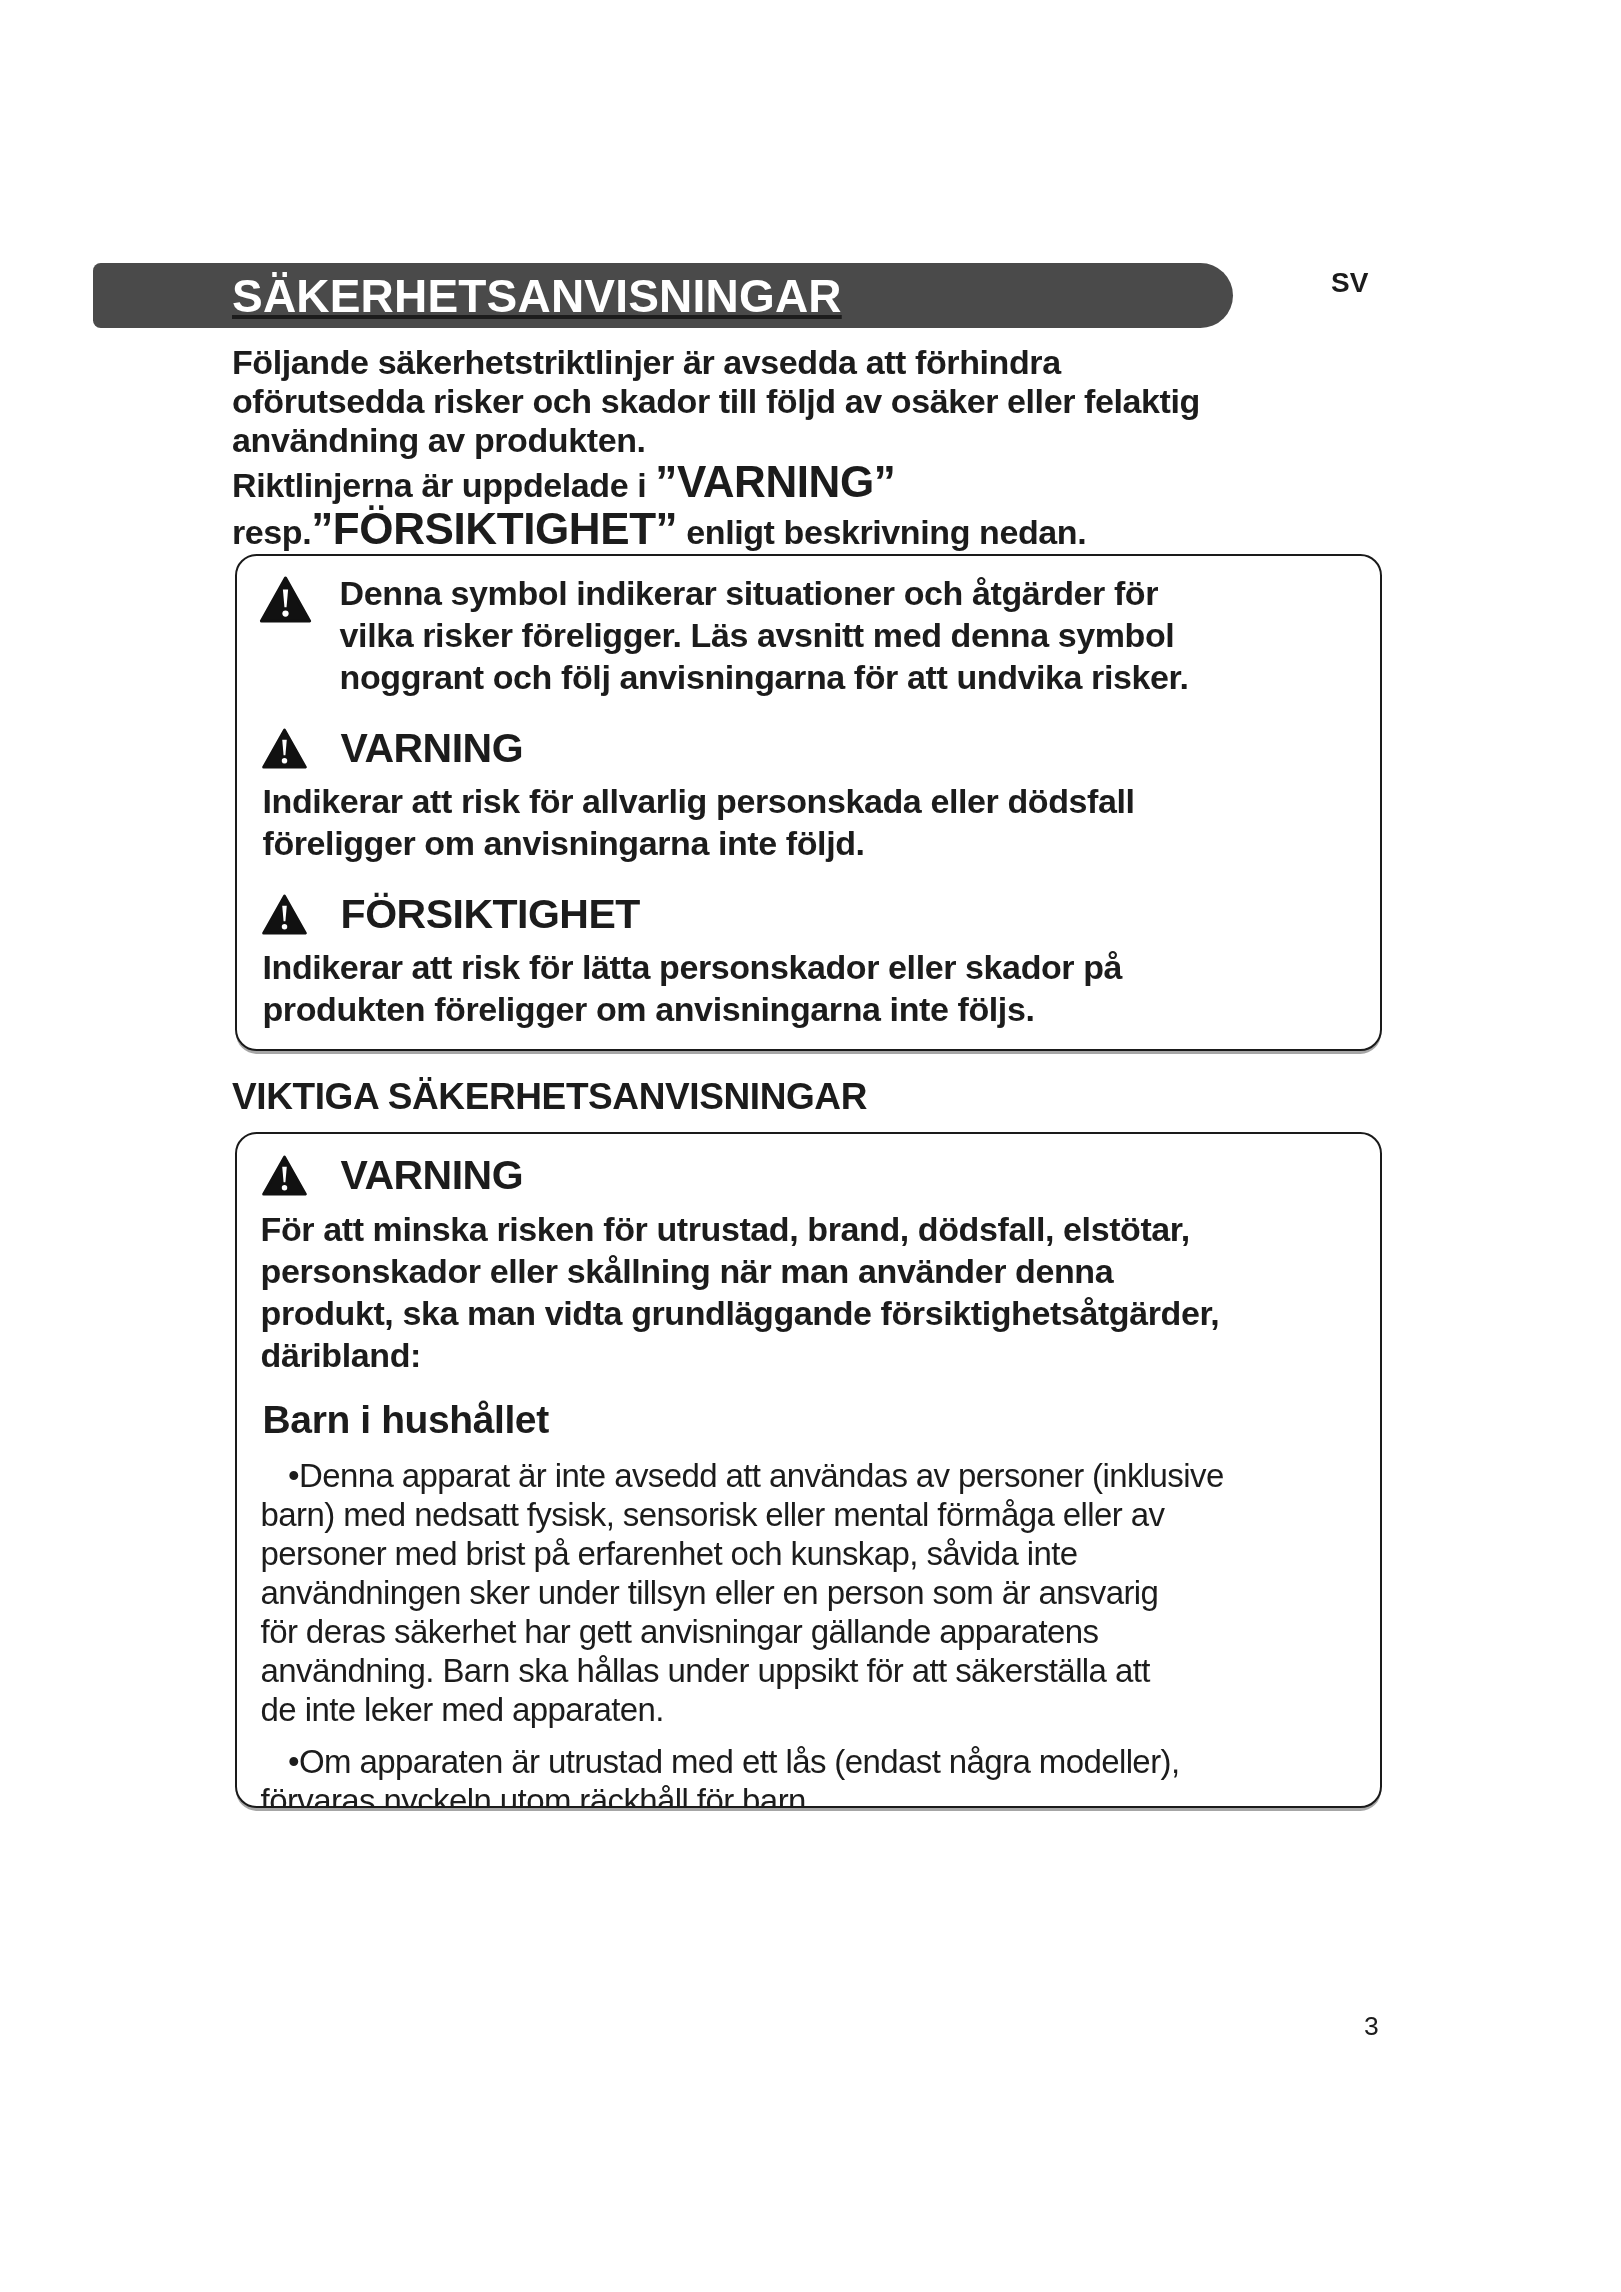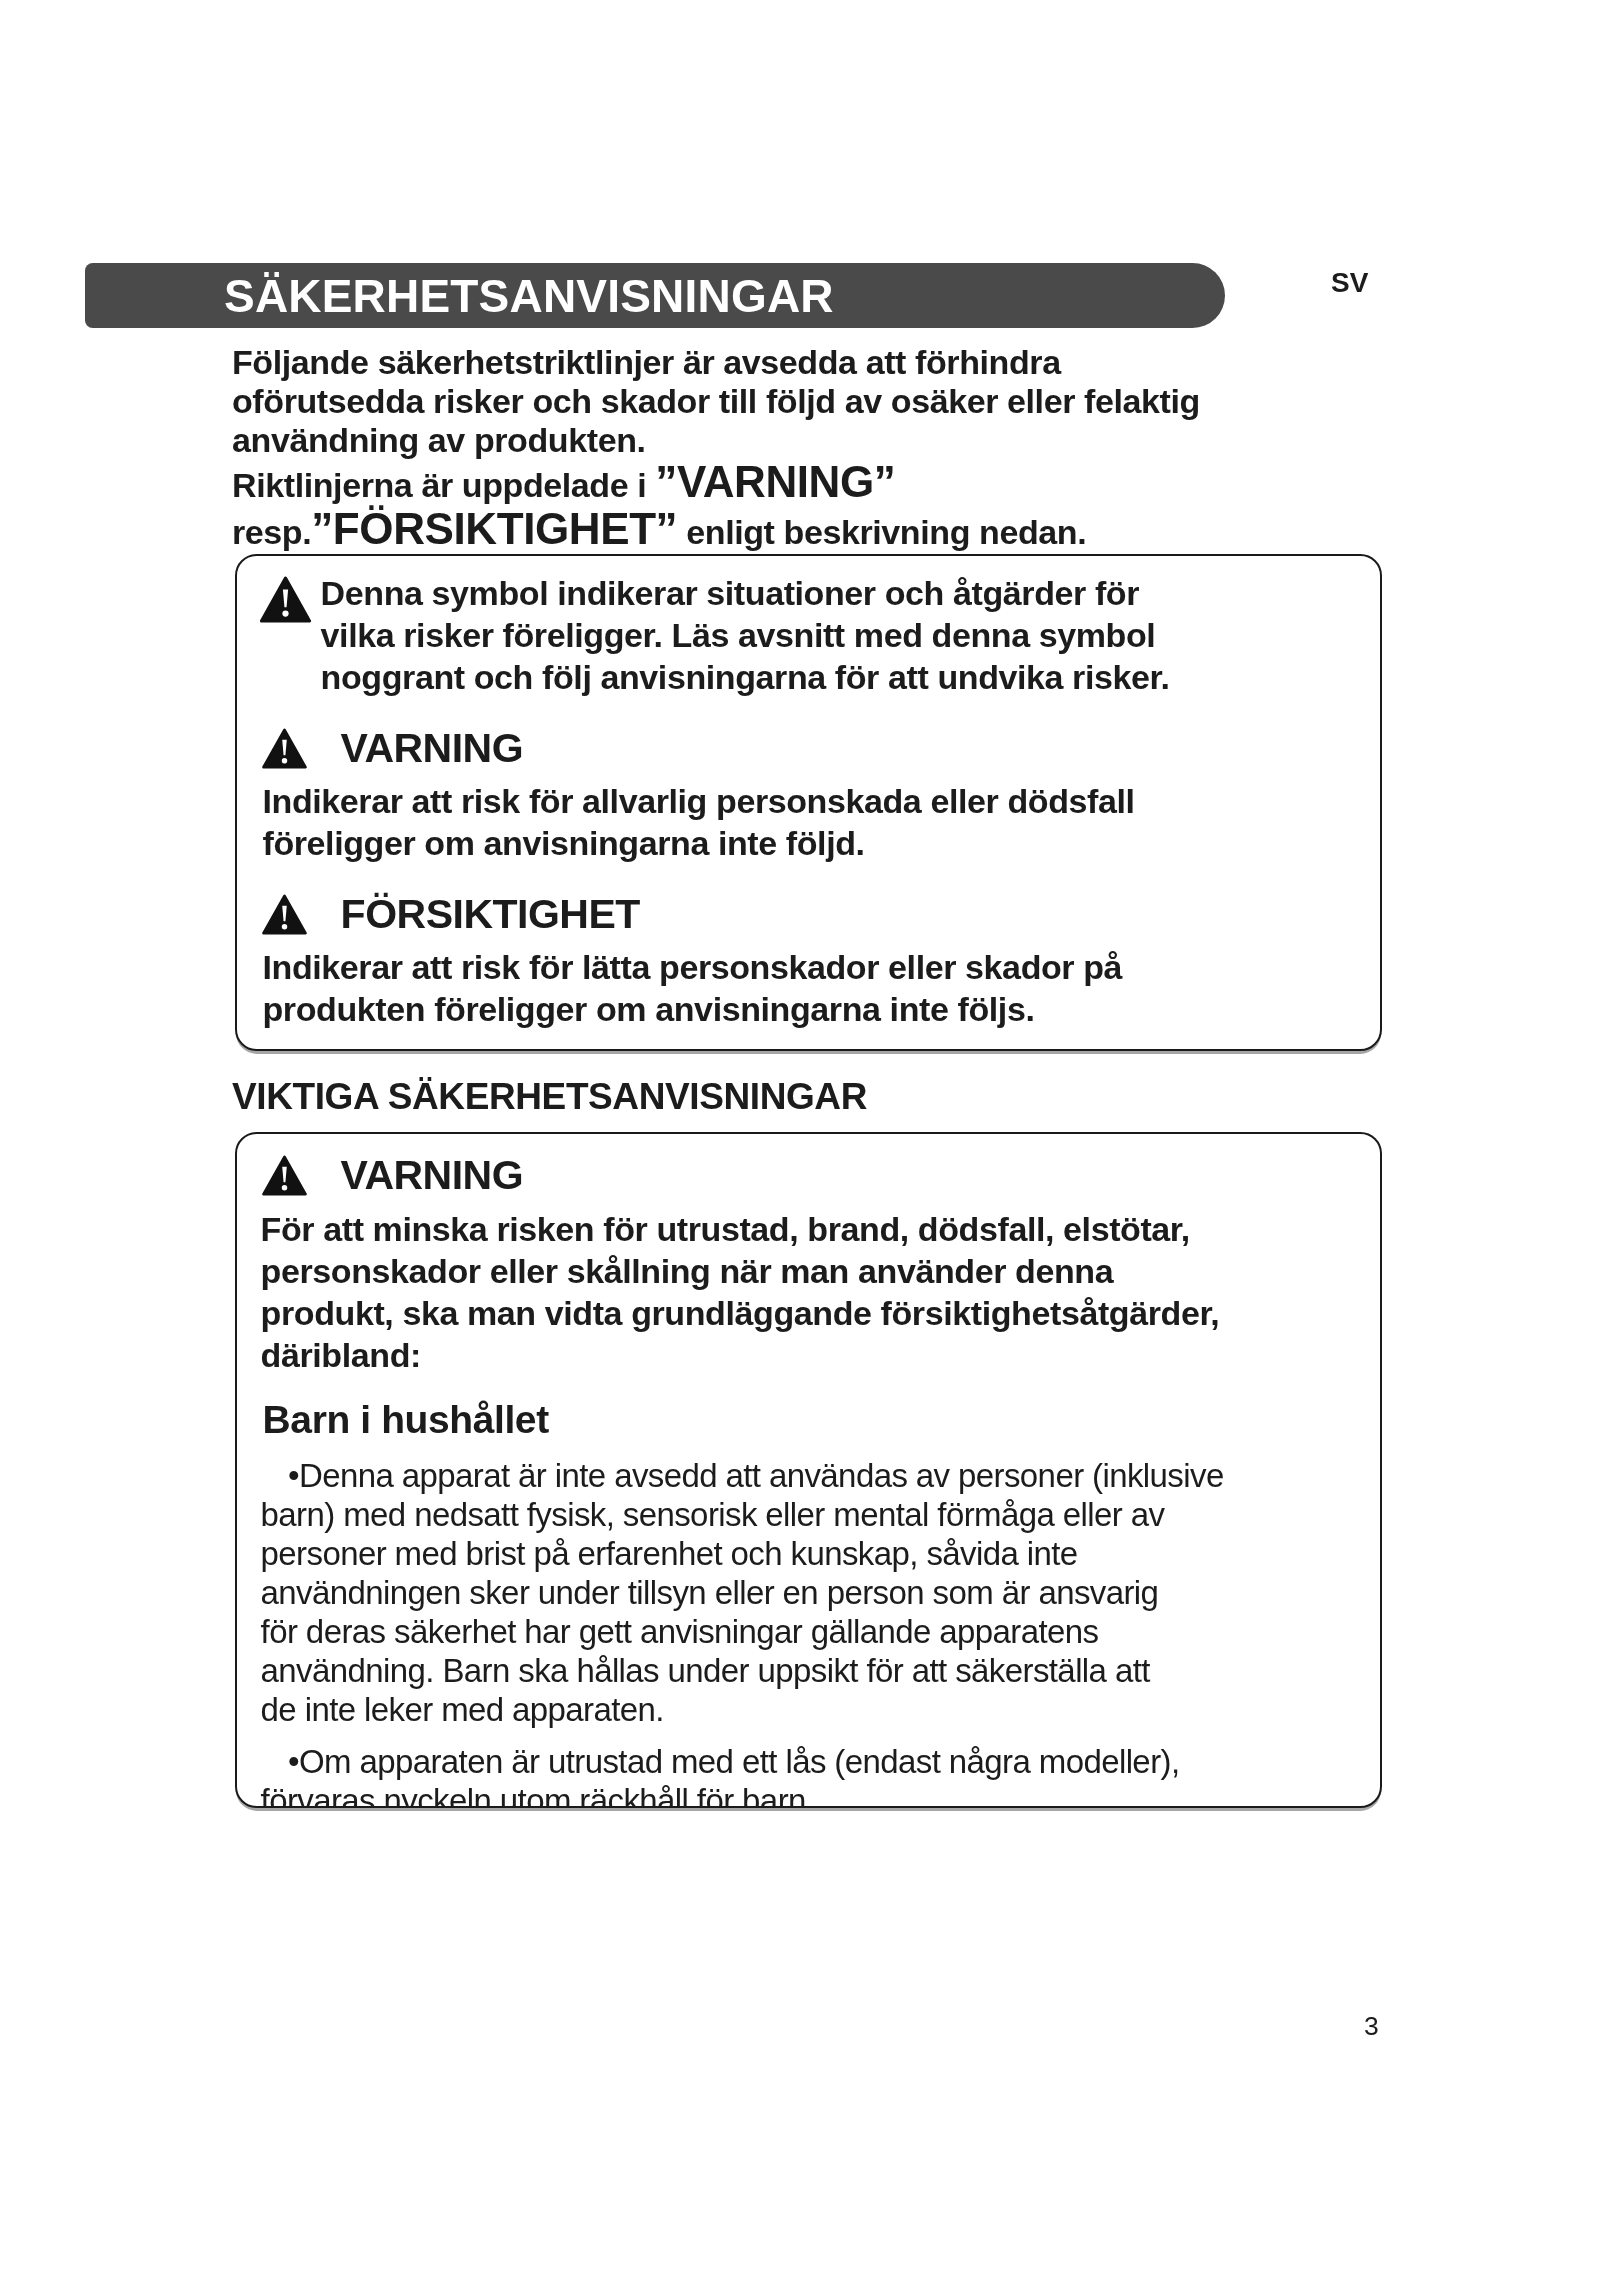--- a/index.html
+++ b/index.html
@@ -8,26 +8,27 @@
     position:relative;
     width:1621px; height:2293px;
     background:#ffffff;
     font-family:"Liberation Sans", sans-serif;
     color:#1c1c1c;
     overflow:hidden;
     letter-spacing:-0.4px;
   }
   
   .banner {
-    position:absolute; left:85px; top:263px;
+    position:absolute; left:93px; top:263px;
     width:1140px; height:65px;
     background:#4a4a4a;
     border-radius:7.8px 33px 33px 7.8px;
     display:flex; align-items:center;
     padding-left:139px;
+    text-decoration:underline;
   }
   .banner-title {
     font-size:46px; font-weight:bold; color:#ffffff;
     letter-spacing:0.2px; white-space:nowrap;
   }
   .sv-label {
     position:absolute; left:1331px; top:267px;
     font-size:28px; font-weight:bold; letter-spacing:0;
   }
   
@@ -42,21 +43,21 @@
   .rbox {
     position:absolute; left:235px; width:1147px;
     border:2.9px solid #1a1a1a; border-radius:21.6px;
     background:#ffffff;
     padding:15.7px 23.5px 9.8px 21.6px;
     overflow:hidden;
     box-shadow:0 3.9px 0 -1px rgba(0,0,0,0.35);
   }
   .box-symbols { top:554px; height:497px; }
   .box-warning { top:1132px; height:676px; }
-  .note-row { display:flex; gap:9px; }
+  .note-row { display:flex; gap:28px; }
   .note-row .tri { flex:0 0 auto; margin-top:3.9px; }
   .body-lines {
     font-size:34px; font-weight:bold; line-height:42px; white-space:nowrap;
   }
   .warn-heading {
     display:flex; align-items:center; gap:33px;
     margin-top:27.4px; margin-left:2px;
   }
   .warn-heading .heading-text {
     font-size:41px; font-weight:bold; letter-spacing:-0.5px; white-space:nowrap;

